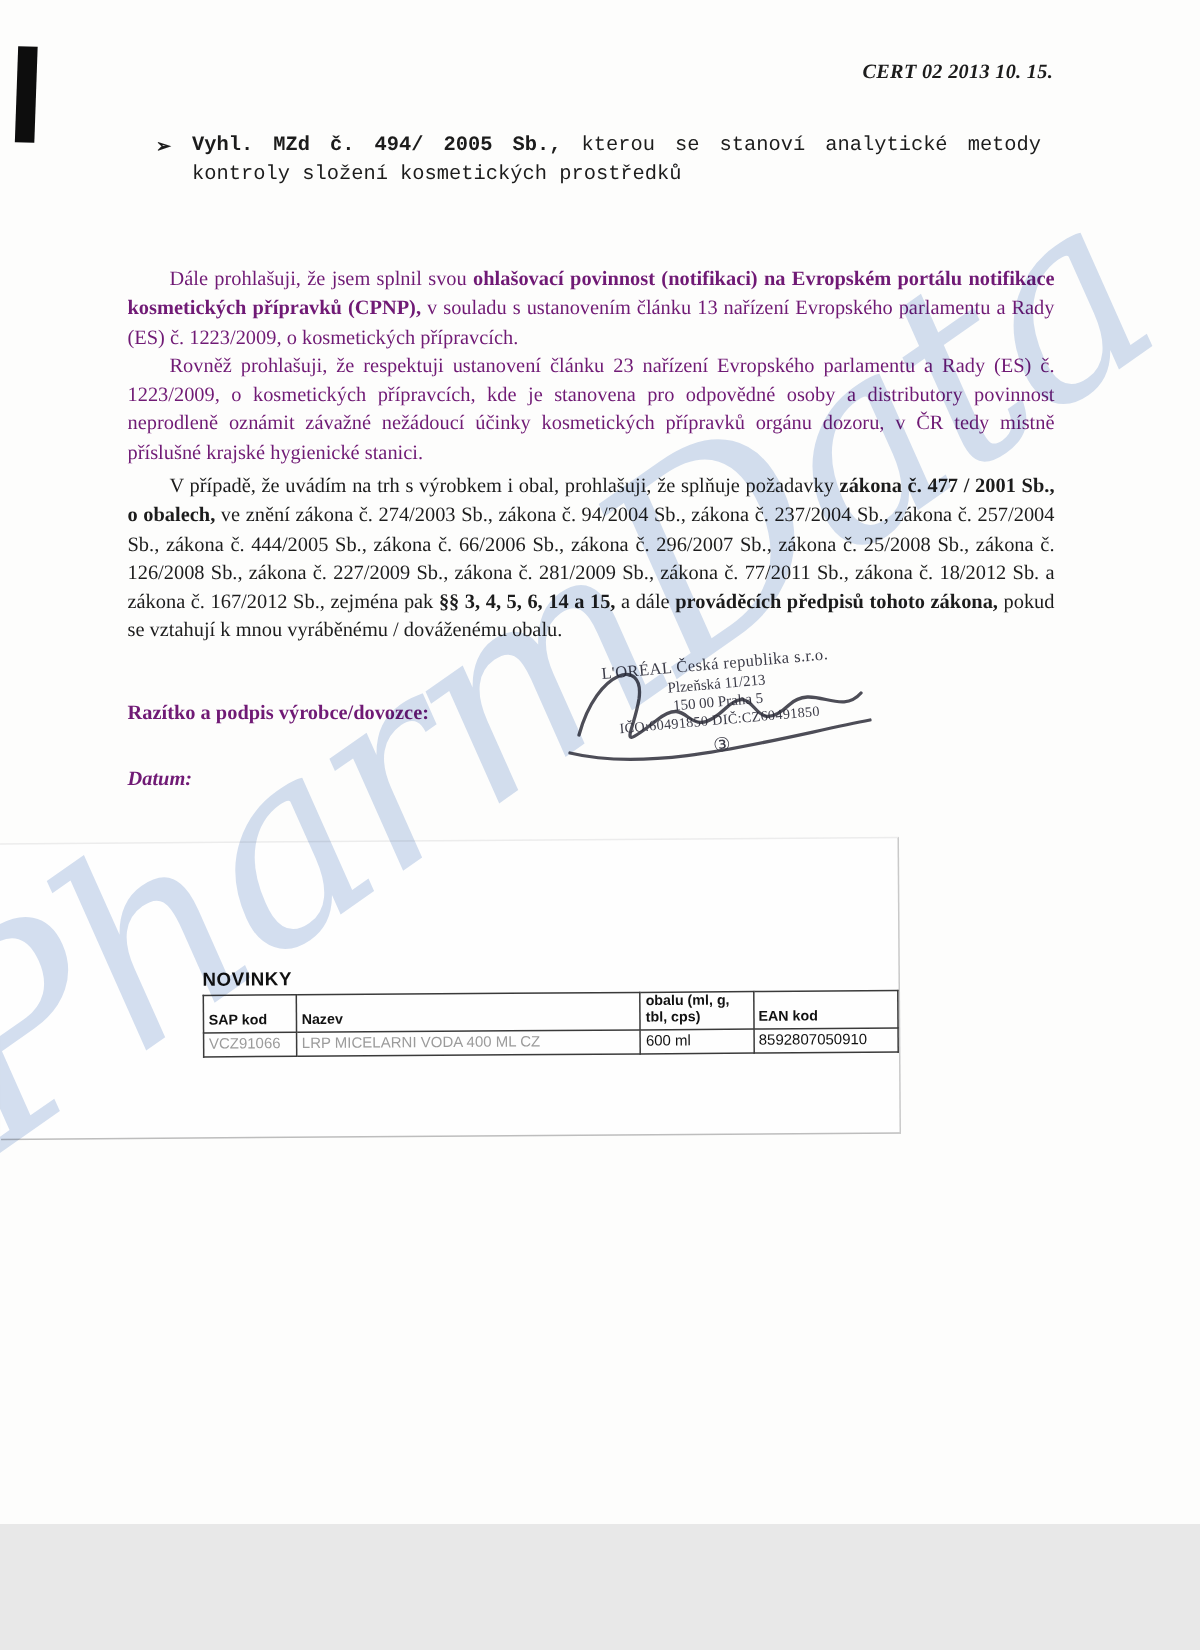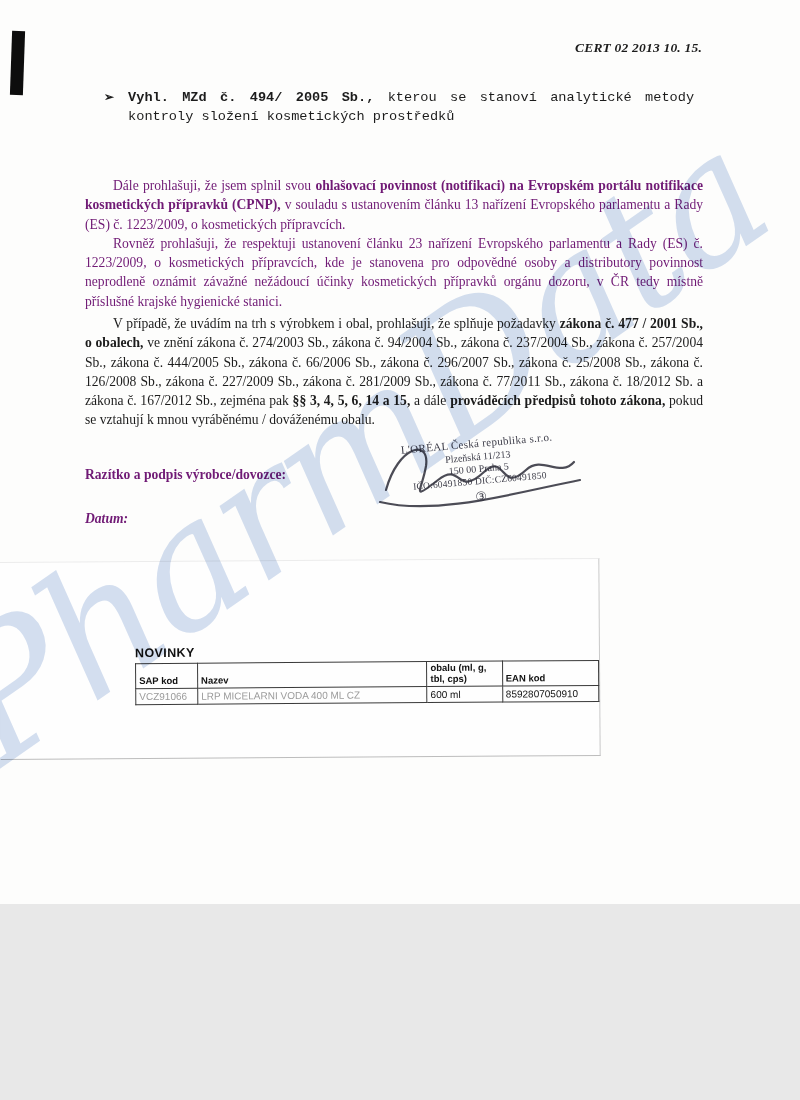--- a/index.html
+++ b/index.html
@@ -1,17 +1,17 @@
 <!DOCTYPE html>
 <html><head>
 <meta charset="utf-8">
 <style>
   html,body{margin:0;padding:0;background:#e8e8e8;}
   .page{
-    position:relative;width:800px;height:904px;margin:0 auto;
+    position:relative;width:800px;height:1016px;margin:0 auto;
     background:#fdfdfc;overflow:hidden;
     font-family:"Liberation Serif",serif;color:#1c1c1c;
     box-shadow:0 0 6px rgba(0,0,0,.25);
   }
   
   .scan-artifact{position:absolute;left:11px;top:31px;width:13px;height:64px;background:#0d0d0d;transform:rotate(2deg);}
   
   .header{position:absolute;top:40px;right:98px;font-size:13.5px;font-weight:bold;font-style:italic;letter-spacing:.2px;}
   
   .bullet{position:absolute;left:104px;top:88px;width:600px;display:flex;}

